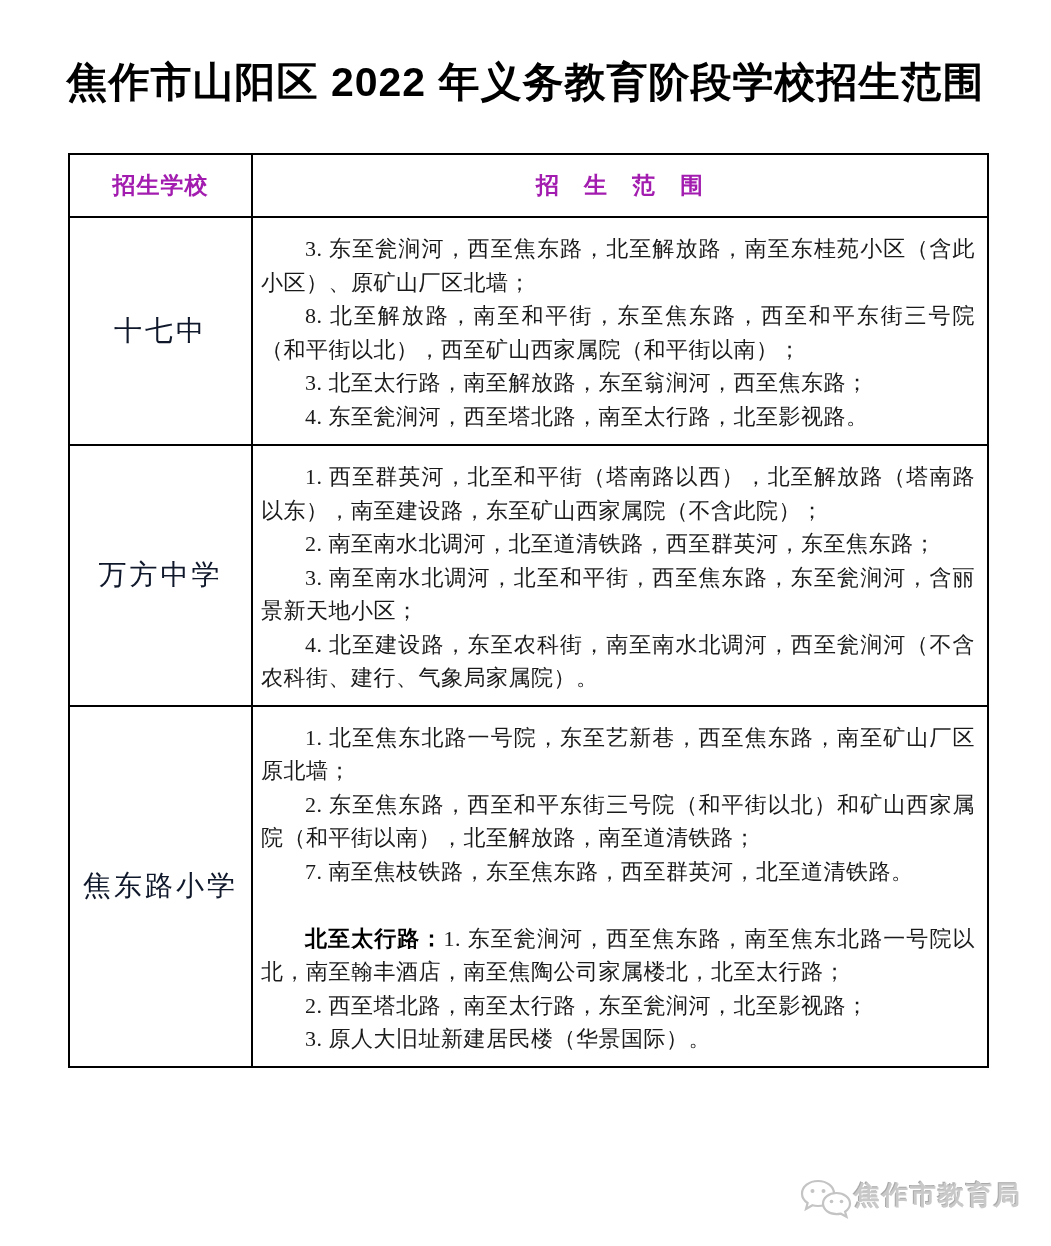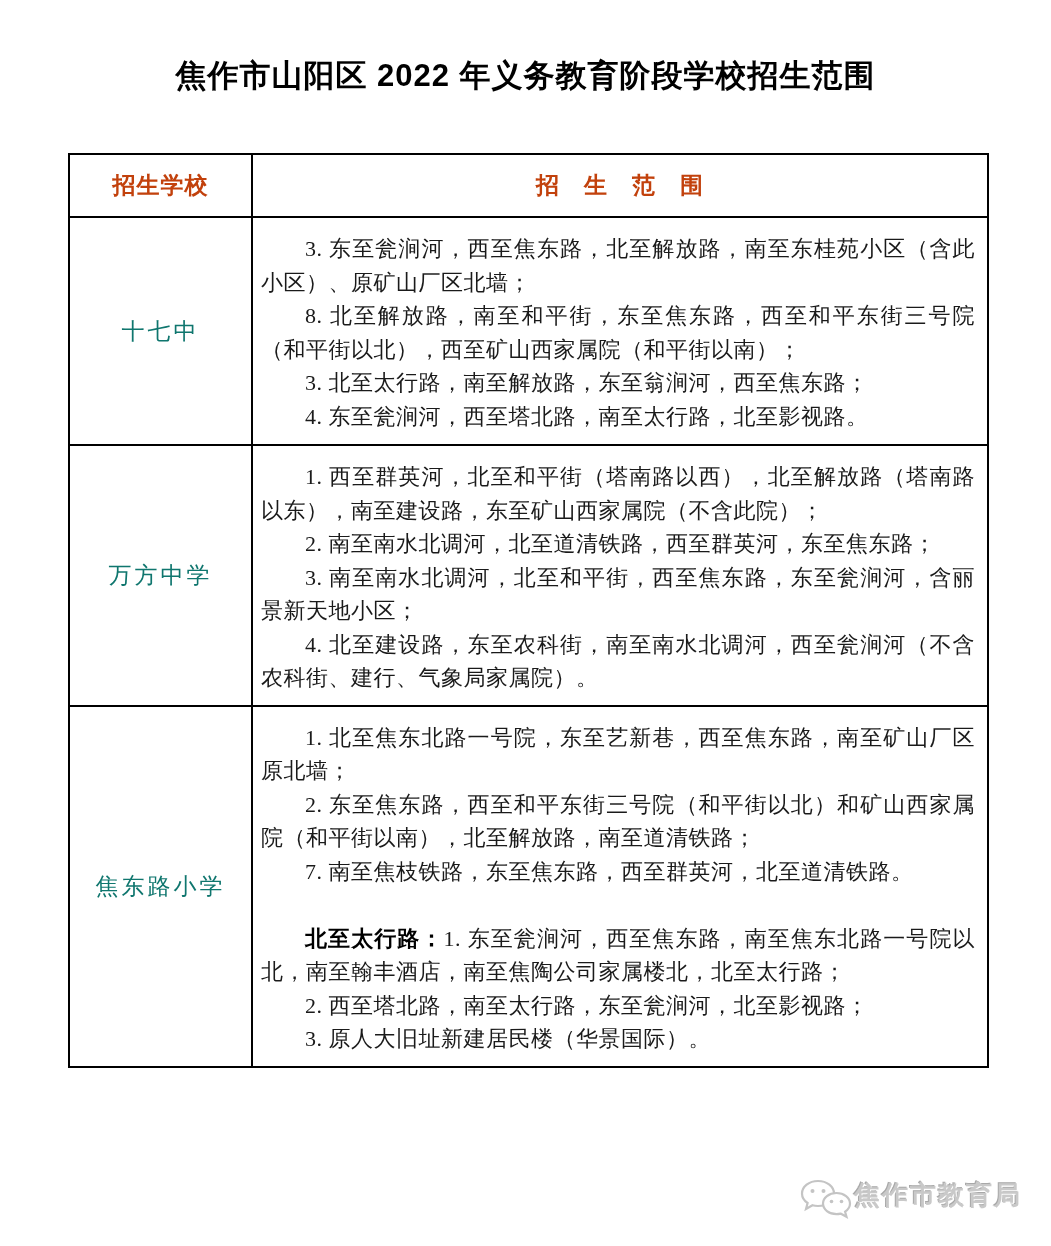--- a/index.html
+++ b/index.html
@@ -13,21 +13,21 @@
     color: #1a1a1a;
   }
   .doc-title {
     position: absolute;
     top: 55px;
     left: 0;
     width: 100%;
     text-align: center;
     font-family: "Liberation Sans", "DejaVu Sans", sans-serif;
     font-weight: bold;
-    font-size: 31px;
+    font-size: 41px;
     letter-spacing: 1px;
     color: #000000;
     margin: 0;
   }
   table.enrollment {
     position: absolute;
     left: 68px;
     top: 153px;
     width: 919px;
     border-collapse: collapse;
@@ -38,31 +38,31 @@
     border: 2px solid #000000;
     background: #ffffff;
   }
   col.c-school { width: 183px; }
   col.c-scope  { width: 736px; }
   tr.header-row { height: 63px; }
   th.header-cell {
     font-family: "Liberation Sans", "DejaVu Sans", sans-serif;
     font-weight: bold;
     font-size: 23px;
-    color: #c2410c;
+    color: #a21caf;
     text-align: center;
     vertical-align: middle;
     letter-spacing: 1px;
   }
   td.school-cell {
     text-align: center;
     vertical-align: middle;
-    font-size: 23px;
+    font-size: 28px;
     letter-spacing: 3px;
-    color: #0f766e;
+    color: #0f172a;
   }
   td.scope-cell {
     vertical-align: top;
     padding: 14px 12px 10px 8px;
     font-size: 22px;
     line-height: 33.5px;
     letter-spacing: 0.5px;
     text-align: justify;
     color: #1a1a1a;
   }

